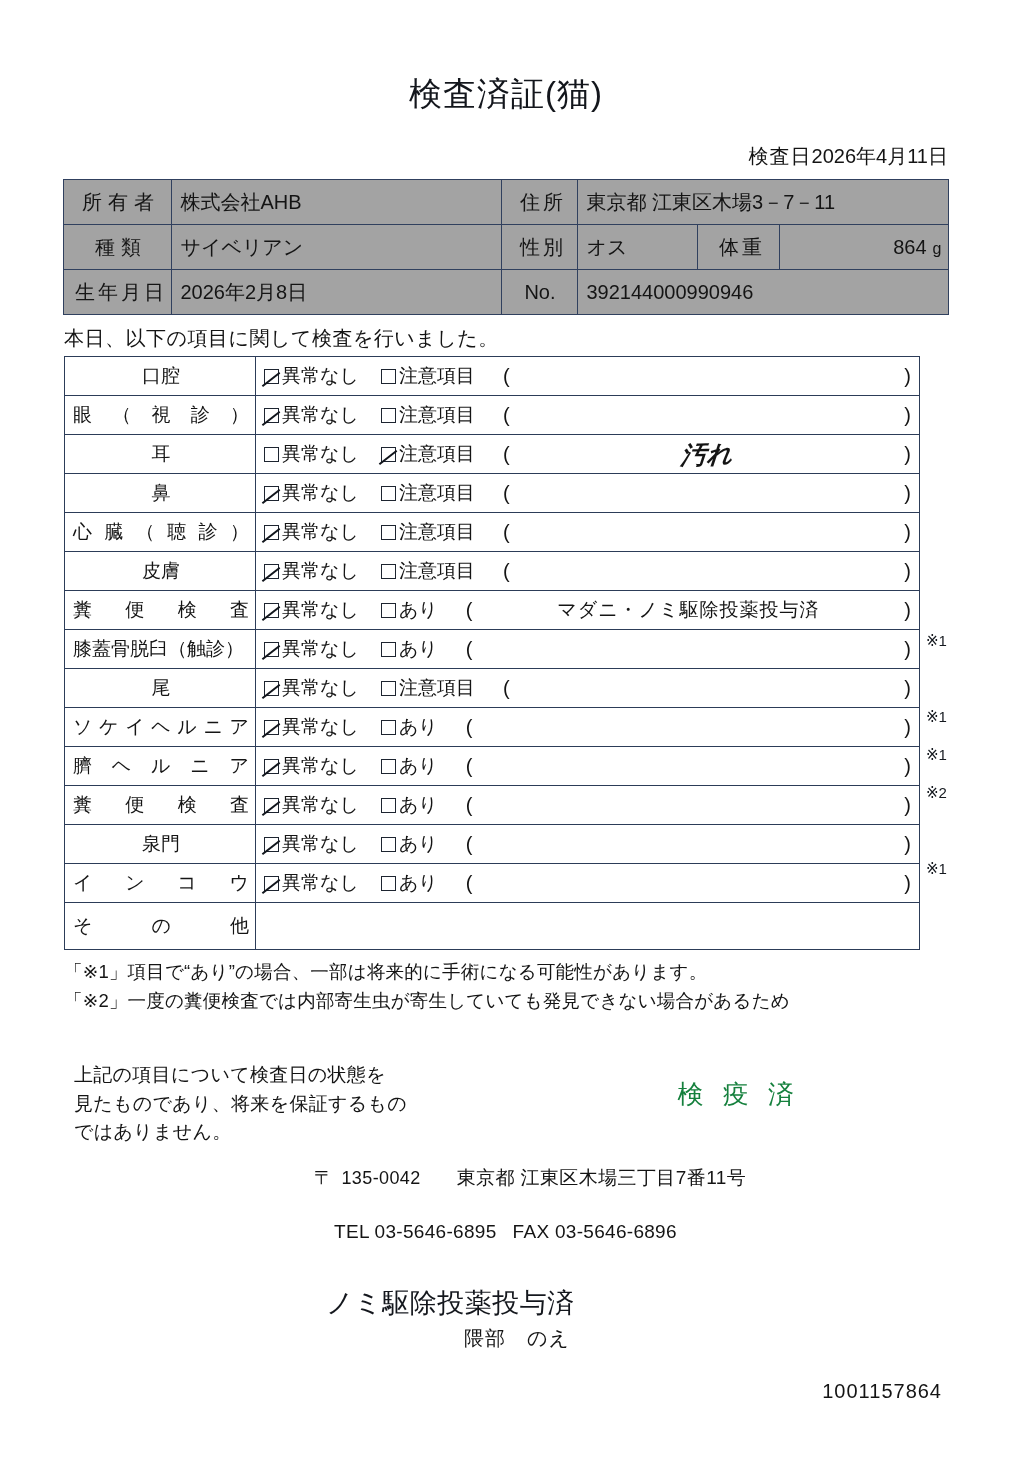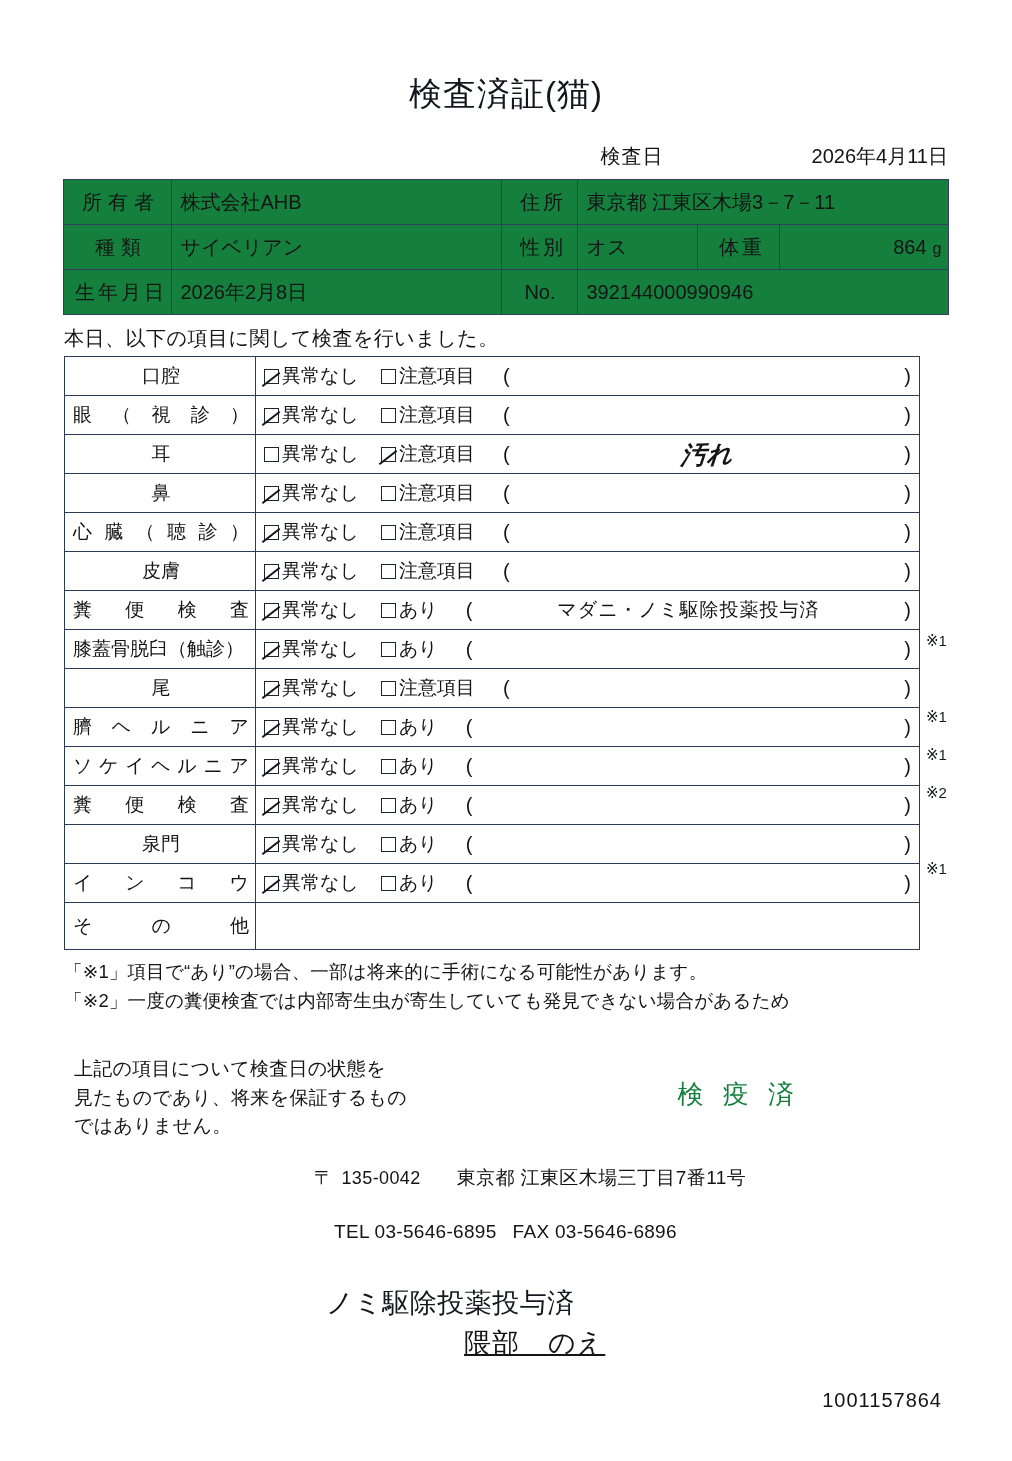--- a/index.html
+++ b/index.html
@@ -37,41 +37,40 @@
     position: relative;
     height: 30px;
     margin-top: 26px;
     padding-right: 64px;
     display: flex;
     justify-content: flex-end;
     align-items: baseline;
     font-size: 20px;
   }
   .exam-date-label {
-    margin-right: 148px;
     letter-spacing: 1px;
   }
   .exam-date-value {
     letter-spacing: 0px;
   }
 
   
   .info-table {
     margin: 6px auto 0 auto;
     width: 884px;
     border-collapse: collapse;
     table-layout: fixed;
   }
   .info-table td {
     border: 1.6px solid #30405e;
     height: 44px;
     font-size: 20px;
     padding: 0 8px;
     vertical-align: middle;
-    background: #15803d;
+    background: #a3a3a3;
   }
   .lbl {
     text-align: center;
     letter-spacing: 6px;
     padding-left: 10px !important;
     padding-right: 4px !important;
     white-space: nowrap;
   }
   .lbl.tight { letter-spacing: 3px; }
   .val { text-align: left; }
@@ -208,21 +207,21 @@
   
   .lower {
     width: 884px;
     margin: 30px auto 0 auto;
     position: relative;
     height: 120px;
   }
   .disclaimer {
     position: absolute;
     left: 10px;
-    top: 10px;
+    top: 16px;
     font-size: 19px;
     line-height: 1.5;
     letter-spacing: 0.3px;
   }
   .stamp {
     position: absolute;
     right: 148px;
     top: 32px;
     font-size: 26px;
     letter-spacing: 6px;
@@ -257,23 +256,22 @@
     box-sizing: border-box;
     font-size: 27px;
     letter-spacing: 0.5px;
     color: #14171d;
   }
   .vet {
     width: 884px;
     margin: 4px auto 0 auto;
     padding-left: 400px;
     box-sizing: border-box;
-    font-size: 27px;
+    font-size: 20px;
     letter-spacing: 1px;
-    text-decoration: underline;
   }
   .serial {
     width: 884px;
     margin: 28px auto 0 auto;
     text-align: right;
     padding-right: 6px;
     box-sizing: border-box;
     font-size: 20px;
     letter-spacing: 1px;
   }
@@ -484,39 +482,39 @@
                   <span class="cb"></span>
                   <span>注意項目</span>
                 </span>
                 <span class="paren-open">(</span>
                 <span class="free-text"></span>
                 <span class="paren-close">)</span>
               </div>
             </td>
           </tr>
           <tr>
+            <td class="item-name">ソケイヘルニア</td>
+            <td class="opts">
+              <div class="opts-inner">
+                <span class="opt checked">
+                  <span class="cb"></span>
+                  <span>異常なし</span>
+                </span>
+                <span class="opt">
+                  <span class="cb"></span>
+                  <span>あり</span>
+                </span>
+                <span class="paren-open">(</span>
+                <span class="free-text"></span>
+                <span class="paren-close">)</span>
+              </div>
+            </td>
+          </tr>
+          <tr>
             <td class="item-name">臍ヘルニア</td>
-            <td class="opts">
-              <div class="opts-inner">
-                <span class="opt checked">
-                  <span class="cb"></span>
-                  <span>異常なし</span>
-                </span>
-                <span class="opt">
-                  <span class="cb"></span>
-                  <span>あり</span>
-                </span>
-                <span class="paren-open">(</span>
-                <span class="free-text"></span>
-                <span class="paren-close">)</span>
-              </div>
-            </td>
-          </tr>
-          <tr>
-            <td class="item-name">ソケイヘルニア</td>
             <td class="opts">
               <div class="opts-inner">
                 <span class="opt checked">
                   <span class="cb"></span>
                   <span>異常なし</span>
                 </span>
                 <span class="opt">
                   <span class="cb"></span>
                   <span>あり</span>
                 </span>

